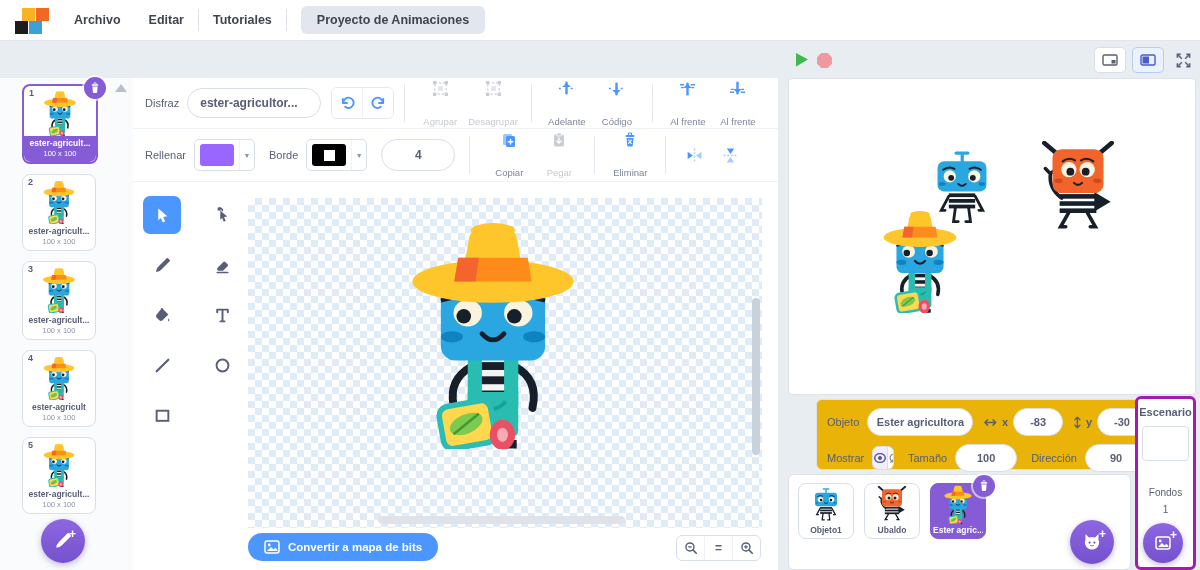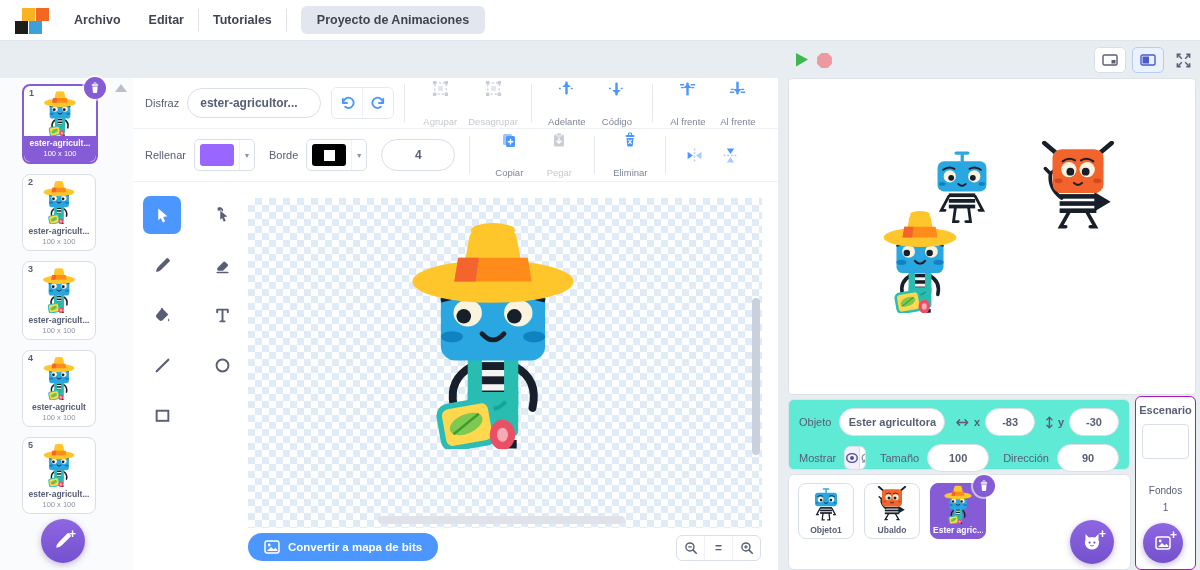--- a/index.html
+++ b/index.html
@@ -104,21 +104,21 @@
   .flag-btn,.stop-btn{margin-left:6px;cursor:pointer;display:flex;}
   .layout-group{margin-left:auto;display:flex;align-items:center;gap:6px;}
   .layout-btn{width:30px;height:24px;border:1px solid #d9dfe8;border-radius:5px;background:#fff;
               display:flex;align-items:center;justify-content:center;cursor:pointer;}
   .layout-btn.selected{border-color:#b5cdf5;background:#eaf2ff;}
   .fs-btn{width:26px;height:24px;display:flex;align-items:center;justify-content:center;cursor:pointer;}
   .stage{position:absolute;left:788px;top:78px;width:408px;height:317px;background:#fff;
          border:1px solid #dfe3e9;border-radius:4px;box-sizing:border-box;}
   .stage .sprite{position:absolute;cursor:pointer;}
   
-  .sprite-info{position:absolute;left:788px;top:399px;width:342px;height:71px;background:#5eead4;
+  .sprite-info{position:absolute;left:816px;top:399px;width:342px;height:71px;background:#eab308;
                border:1px solid #dfe3e9;border-radius:6px;box-sizing:border-box;padding:8px 10px 0;}
   .si-row{display:flex;align-items:center;margin-bottom:8px;}
   .si-label{font-size:11px;color:#575e75;margin-right:8px;}
   .si-input{border:1px solid #d9dfe8;border-radius:14px;height:24px;text-align:center;
             font-family:"Liberation Sans",sans-serif;font-size:11px;font-weight:700;color:#575e75;outline:none;background:#fff;}
   .si-name{width:100px;}
   .si-coord{width:44px;}
   .si-small{width:56px;}
   .xy-ic{margin:0 4px 0 10px;color:#575e75;}
   .xy-lbl{font-size:11px;font-weight:700;margin-right:5px;}
@@ -133,21 +133,21 @@
                background:#fff;cursor:pointer;display:flex;flex-direction:column;align-items:center;justify-content:flex-end;}
   .sprite-card .sc-name{font-size:8.5px;font-weight:700;color:#575e75;padding-bottom:3px;max-width:50px;
                         overflow:hidden;white-space:nowrap;}
   .sprite-card.selected{background:#855cd6;border-color:#855cd6;}
   .sprite-card.selected .sc-name{color:#fff;}
   .sprite-card .sc-thumb{margin-bottom:1px;}
   .add-sprite{left:1070px;top:520px;width:44px;height:44px;}
   .add-sprite .plus{right:8px;top:8px;}
   
   .stage-panel{position:absolute;left:1135px;top:396px;width:61px;height:174px;background:#fff;
-               border:1px solid #a21caf;border-radius:6px;box-sizing:border-box;text-align:center;}
+               border:3px solid #a21caf;border-radius:6px;box-sizing:border-box;text-align:center;}
   .sp-title{font-size:11px;font-weight:700;color:#575e75;margin-top:7px;}
   .sp-thumb{margin:8px auto 0;width:45px;height:33px;border:1px solid #d9dfe8;border-radius:4px;background:#fff;cursor:pointer;}
   .sp-fondos{font-size:10px;color:#575e75;margin-top:26px;}
   .sp-count{font-size:10px;color:#575e75;margin-top:6px;}
   .add-backdrop{left:1143px;top:523px;width:40px;height:40px;}
   .add-backdrop .plus{right:6px;top:6px;}
 </style>
 </head>
 <body>
 

